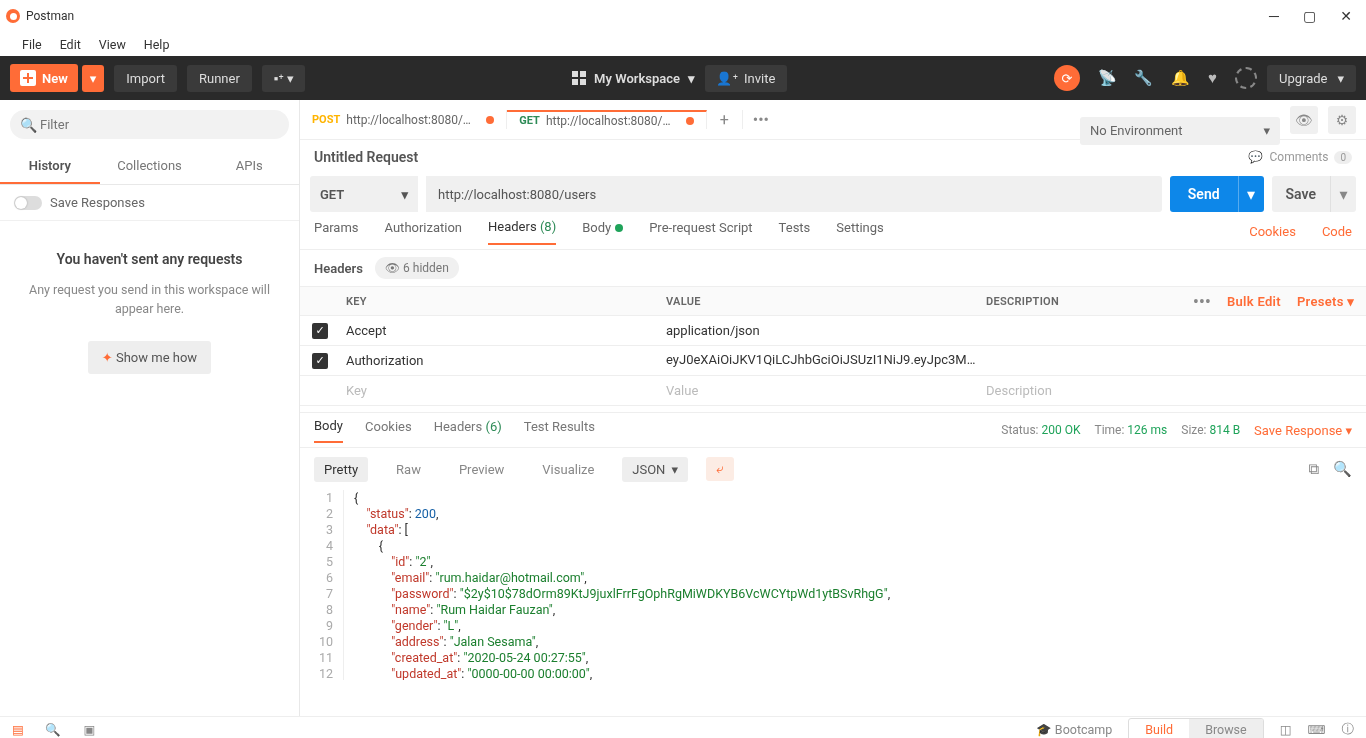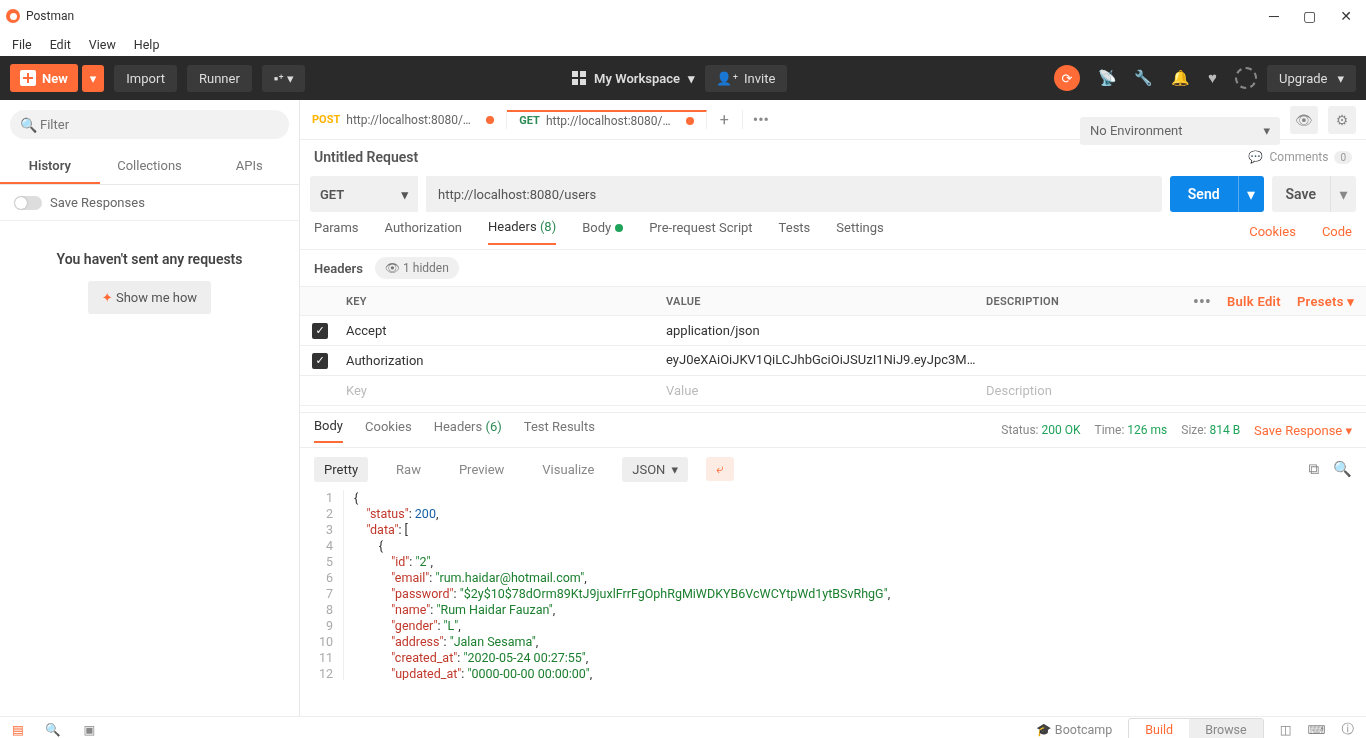--- a/index.html
+++ b/index.html
@@ -1,21 +1,21 @@
 <!DOCTYPE html>
 <html><head>
 <meta charset="utf-8">
 <style>
 * { margin:0; padding:0; box-sizing:border-box; font-family:-apple-system,BlinkMacSystemFont,"Segoe UI",Roboto,Arial,sans-serif; }
 html,body { width:1366px; height:738px; overflow:hidden; background:#fff; color:#333; }
 .titlebar { height:28px; display:flex; align-items:center; padding:16px 6px; font-size:12px; }
 .titlebar .logo { width:14px; height:14px; border-radius:50%; background:#ff6c37; margin-right:6px; position:relative; }
 .titlebar .logo::after { content:''; position:absolute; inset:4px 3px 3px 4px; border-radius:50%; background:#fff; }
 .titlebar .winctrl { margin-left:auto; display:flex; gap:24px; padding-right:8px; font-size:14px; }
-.menubar { height:24px; display:flex; align-items:center; gap:18px; padding:0 12px; font-size:12.5px; color:#333; }
+.menubar { height:24px; display:flex; align-items:center; gap:18px; padding:0 22px; font-size:12.5px; color:#333; }
 .toolbar { height:44px; background:#2a2a2a; display:flex; align-items:center; padding:0 10px; gap:10px; color:#ddd; font-size:13px; }
 .btn-new { background:#ff6c37; color:#fff; display:flex; align-items:center; gap:6px; padding:6px 10px; border-radius:3px; font-weight:600; }
 .btn-new .plus { width:16px; height:16px; background:#fff; position:relative; border-radius:2px; }
 .btn-new .plus::before,.btn-new .plus::after { content:''; position:absolute; background:#ff6c37; }
 .btn-new .plus::before { left:7px; top:3px; width:2px; height:10px; }
 .btn-new .plus::after { top:7px; left:3px; height:2px; width:10px; }
 .btn-new-chev { background:#ff6c37; padding:6px 8px; border-radius:3px; color:#fff; margin-left:-6px; }
 .btn-dark { background:#3a3a3a; padding:6px 12px; border-radius:3px; }
 .toolbar .spacer { flex:1; }
 .ws { display:flex; align-items:center; gap:8px; font-weight:600; }
@@ -180,20 +180,21 @@
       <div class="sb-tab active">History</div>
       <div class="sb-tab">Collections</div>
       <div class="sb-tab">APIs</div>
     </div>
     <div class="save-resp">
       <div class="toggle"></div>
       <span>Save Responses</span>
     </div>
     <div class="sb-empty">
       <h4>You haven't sent any requests</h4>
+      <p>Any request you send in this workspace will appear here.</p>
       <button class="showme">
         <span style="color:#ff6c37;">✦ </span><span>Show me how</span>
       </button>
     </div>
   </div>
 
   <div class="content">
     <div class="topbar">
       <div class="tabs">
         <div class="tab">
@@ -257,21 +258,21 @@
       <span class="reqtab">Pre-request Script</span>
       <span class="reqtab">Tests</span>
       <span class="reqtab">Settings</span>
       <span class="spacer"></span>
       <span class="link-orange">Cookies</span>
       <span class="link-orange">Code</span>
     </div>
 
     <div class="hdr-row">
       <span style="font-weight:600;">Headers</span>
-      <span class="pill">👁 <span>1 hidden</span></span>
+      <span class="pill">👁 <span>6 hidden</span></span>
     </div>
 
     <div class="htable">
       <div class="hhead">
         <div class="hc0"></div>
         <div class="hc1">KEY</div>
         <div class="hc2">VALUE</div>
         <div class="hc3">DESCRIPTION</div>
         <div class="actions">
           <span class="dots">•••</span>

